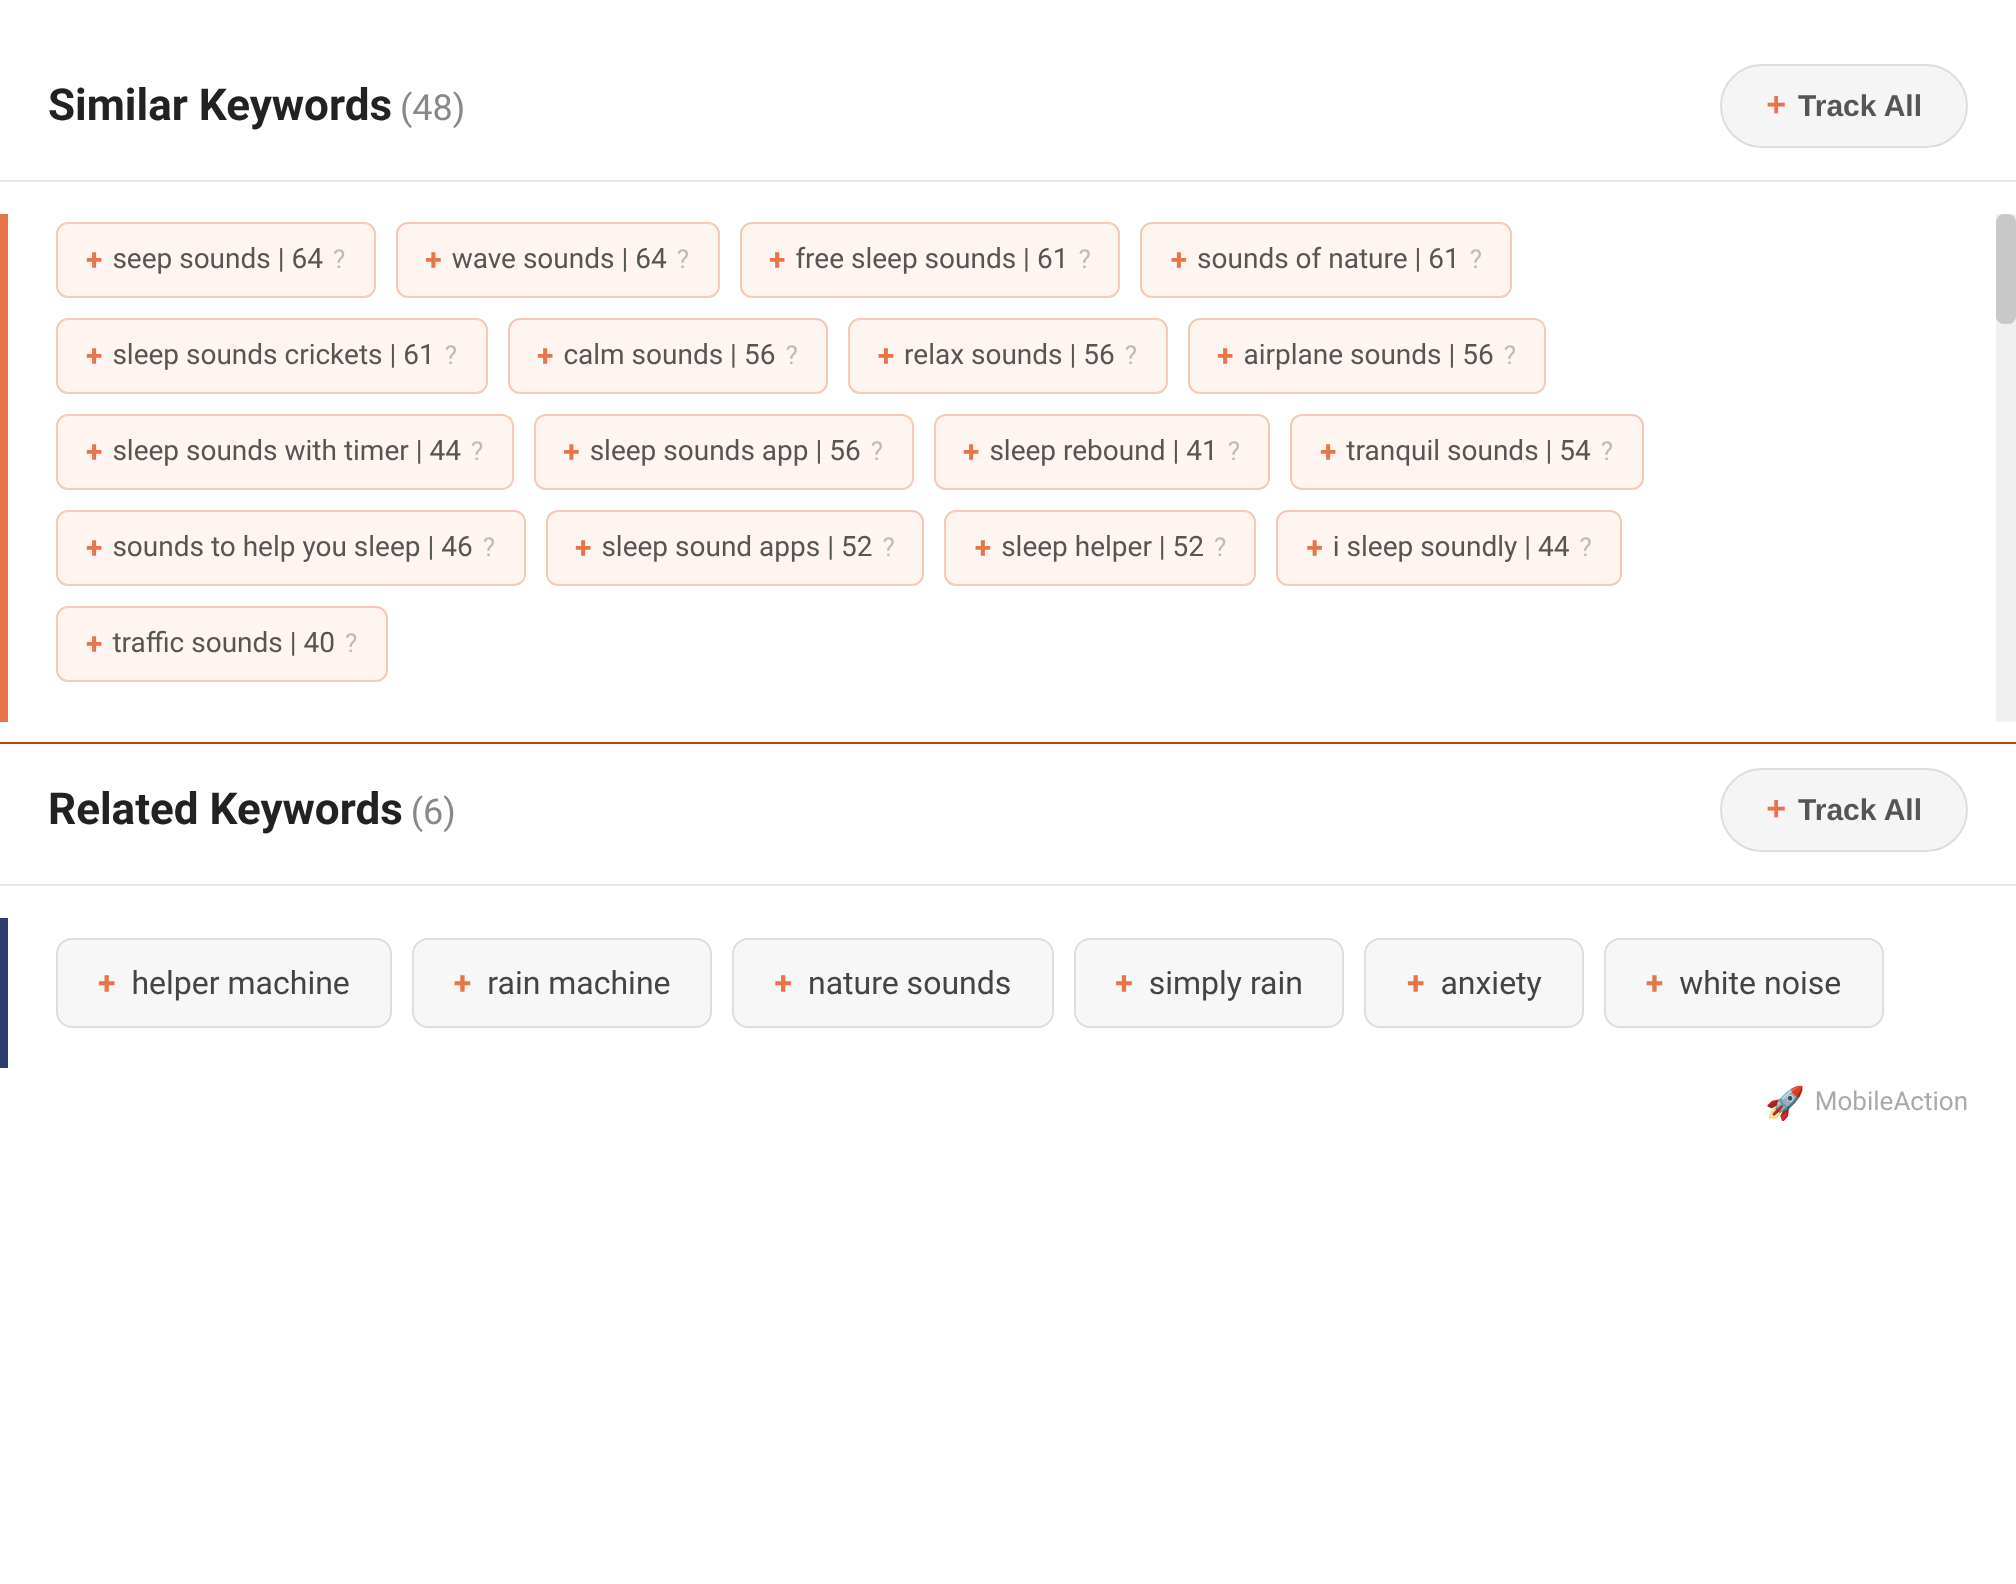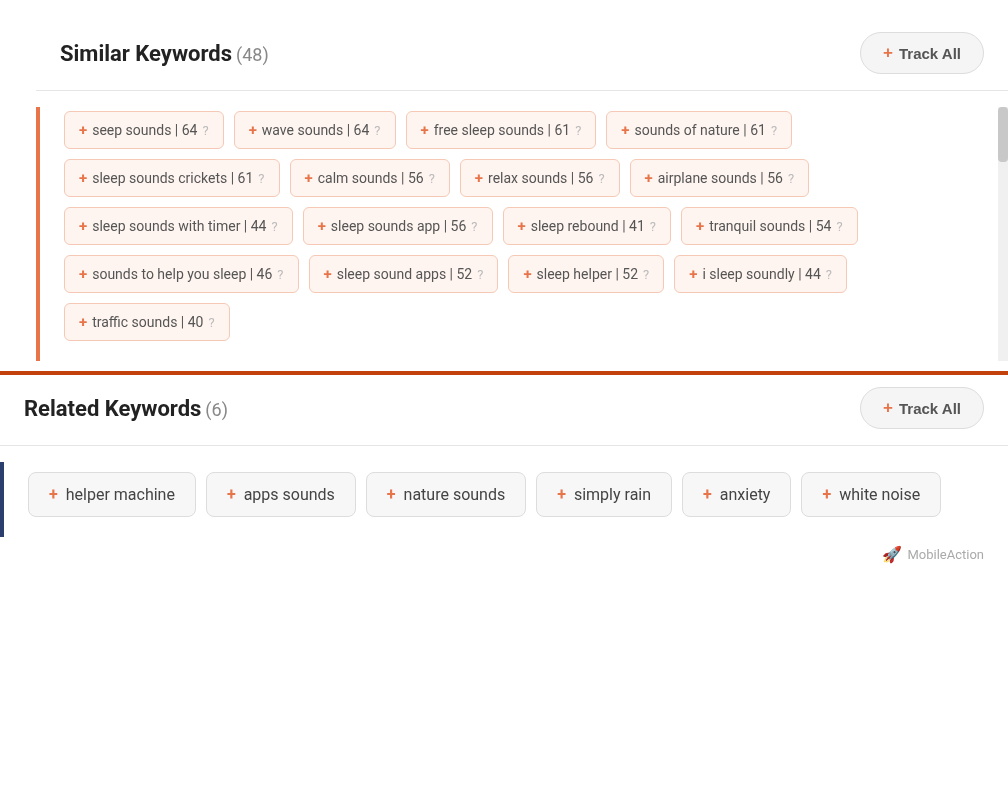--- a/index.html
+++ b/index.html
@@ -8,21 +8,20 @@
       background: #fff;
       color: #333;
       width: 1008px;
       min-height: 792px;
       overflow-x: hidden;
     }
 
     .section {
       padding: 20px 0 0 0;
       position: relative;
-      margin-left: 36px;
     }
 
     .section-header {
       display: flex;
       align-items: center;
       justify-content: space-between;
       padding: 12px 24px 16px 24px;
     }
 
     .section-title {
@@ -95,21 +94,21 @@
     }
 
     .chip-help {
       color: #bbb;
       font-size: 13px;
       cursor: help;
     }
 
     
     .related-section {
-      border-top: 4px solid #c2410c;
+      border-top: 1px solid #c2410c;
       margin-top: 10px;
       position: relative;
     }
 
     .related-keywords-container {
       padding: 10px 24px 20px 24px;
       display: flex;
       flex-wrap: wrap;
       gap: 10px;
     }
@@ -300,21 +299,21 @@
   <div style="display:flex; position:relative;">
     <div style="width: 4px; background: #2c3e6e; flex-shrink:0;"></div>
     <div class="related-keywords-container" style="flex:1;">
 
       <div class="related-chip">
         <span class="related-chip-plus">+</span>
         <span>helper machine</span>
       </div>
       <div class="related-chip">
         <span class="related-chip-plus">+</span>
-        <span>apps sounds</span>
+        <span>rain machine</span>
       </div>
       <div class="related-chip">
         <span class="related-chip-plus">+</span>
         <span>nature sounds</span>
       </div>
       <div class="related-chip">
         <span class="related-chip-plus">+</span>
         <span>simply rain</span>
       </div>
 

